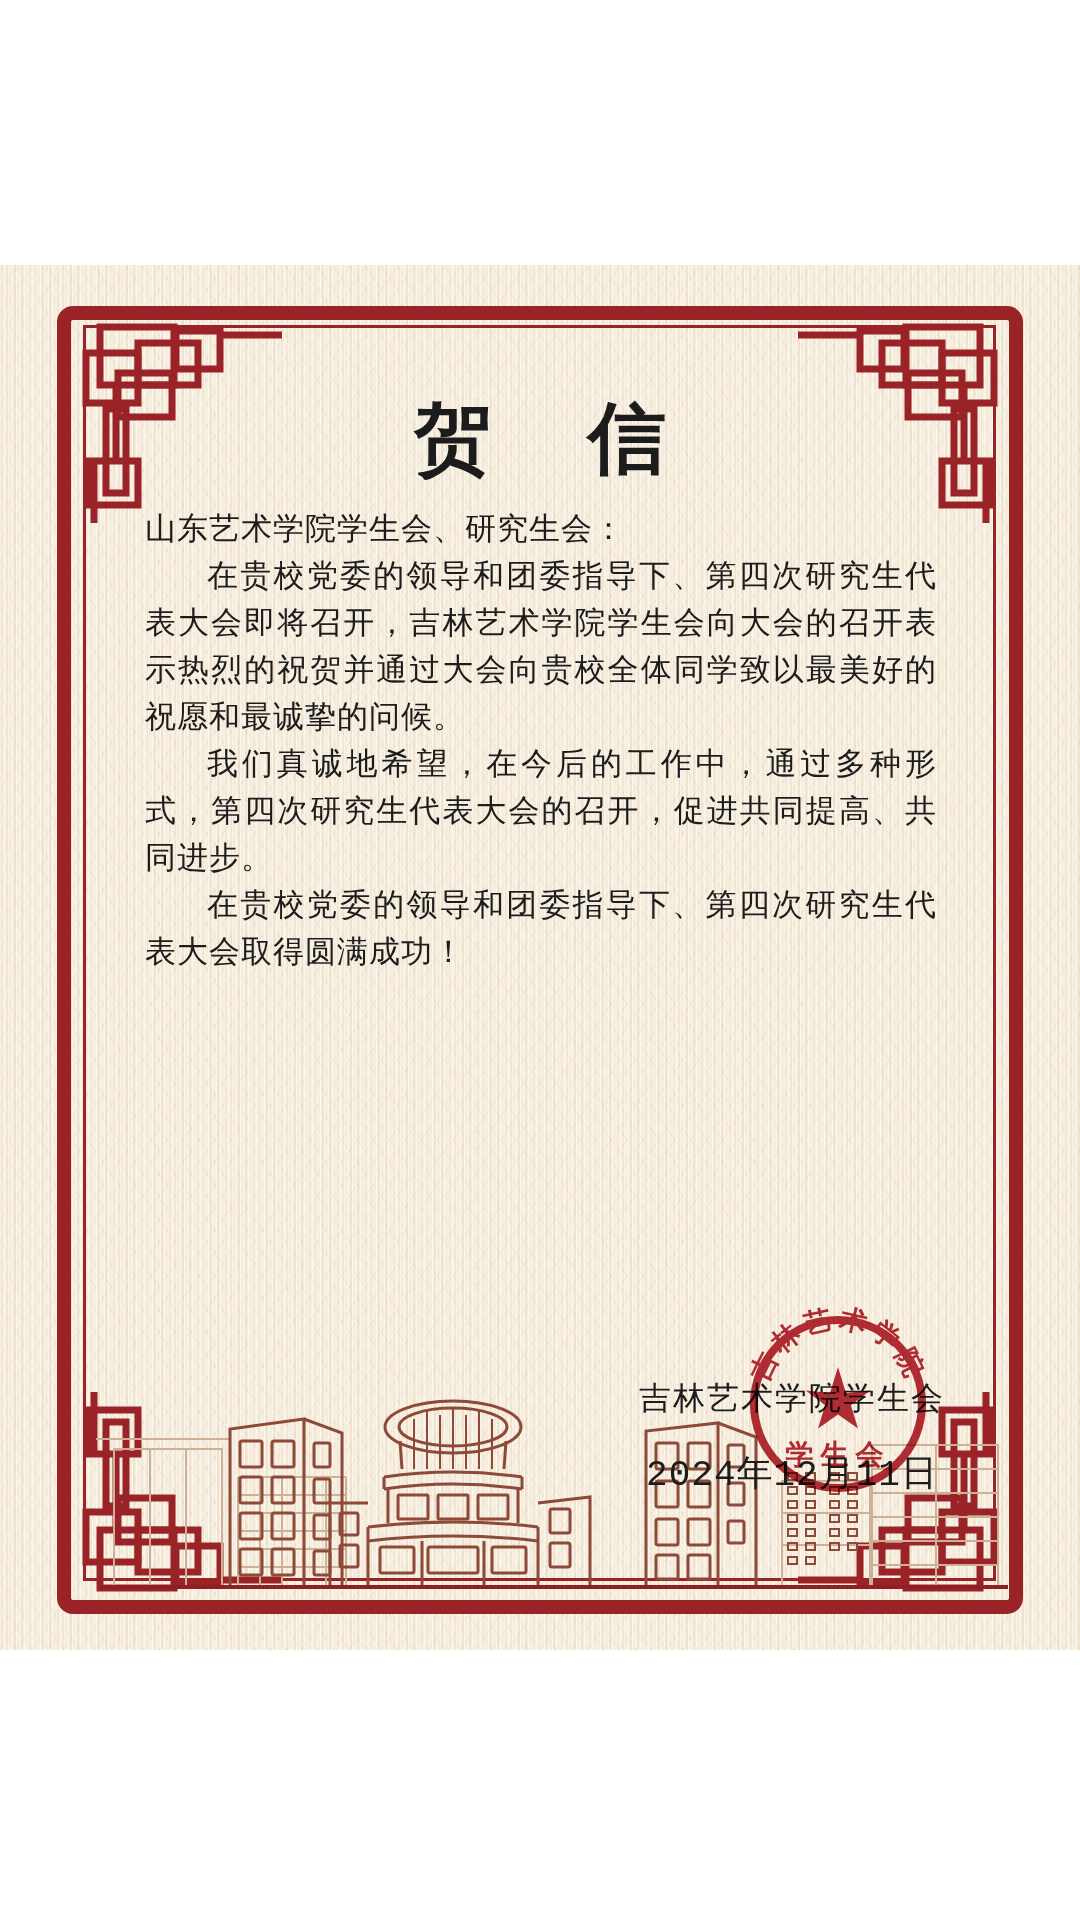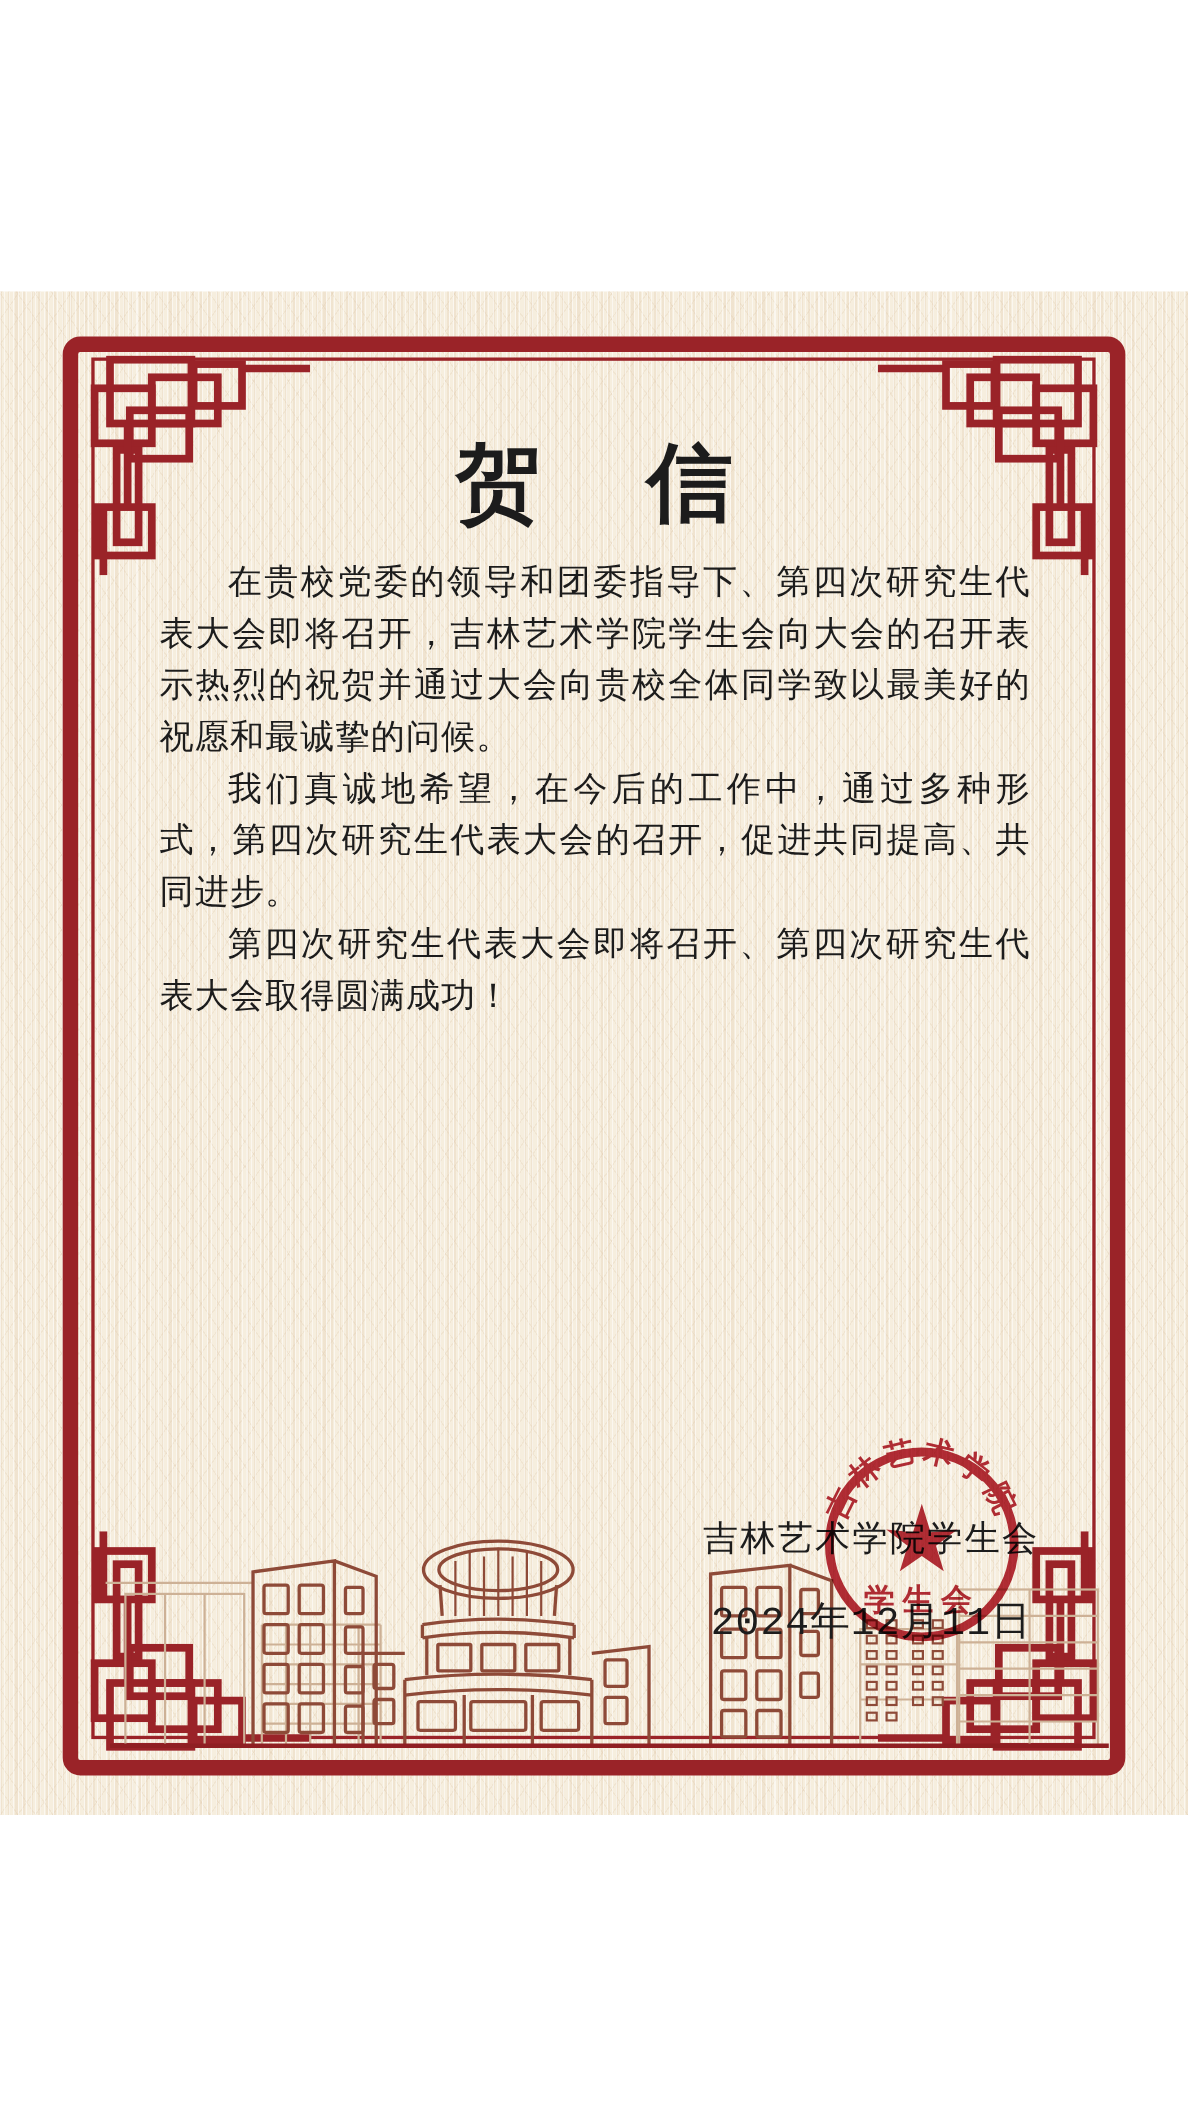--- a/index.html
+++ b/index.html
@@ -282,23 +282,24 @@
       <line x1="44" y1="72" x2="44" y2="148"></line>
     </svg>
   </div>
 
   <div class="title">
     <span>贺</span>
     <span>信</span>
   </div>
 
   <div class="body-text">
+    <p class="salutation">山东艺术学院学生会、研究生会：</p>
     <p>在贵校党委的领导和团委指导下、第四次研究生代表大会即将召开，吉林艺术学院学生会向大会的召开表示热烈的祝贺并通过大会向贵校全体同学致以最美好的祝愿和最诚挚的问候。</p>
     <p>我们真诚地希望，在今后的工作中，通过多种形式，第四次研究生代表大会的召开，促进共同提高、共同进步。</p>
-    <p>第四次研究生代表大会即将召开、第四次研究生代表大会取得圆满成功！</p>
+    <p>在贵校党委的领导和团委指导下、第四次研究生代表大会取得圆满成功！</p>
   </div>
 
   <div class="sign-block">
     <div class="signature">吉林艺术学院学生会</div>
     <div class="date">2024年12月11日</div>
   </div>
 
   <svg class="seal" viewBox="0 0 200 200" aria-hidden="true">
     <defs>
       <path id="sealArc" d="M 32 120 A 72 72 0 1 1 168 120" fill="none"></path>

